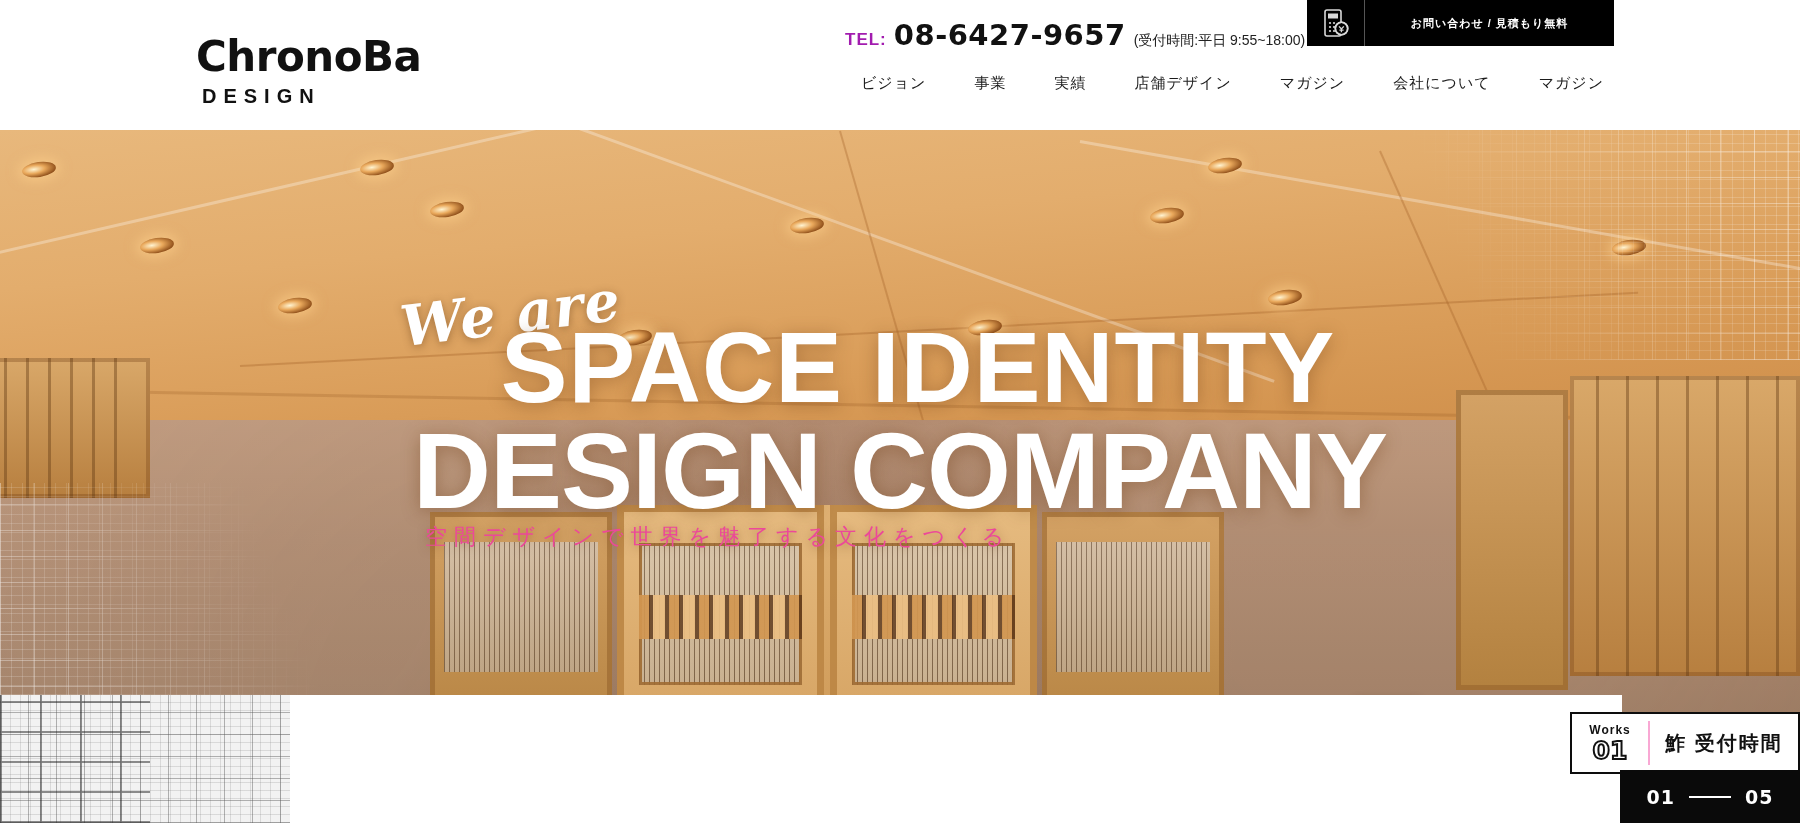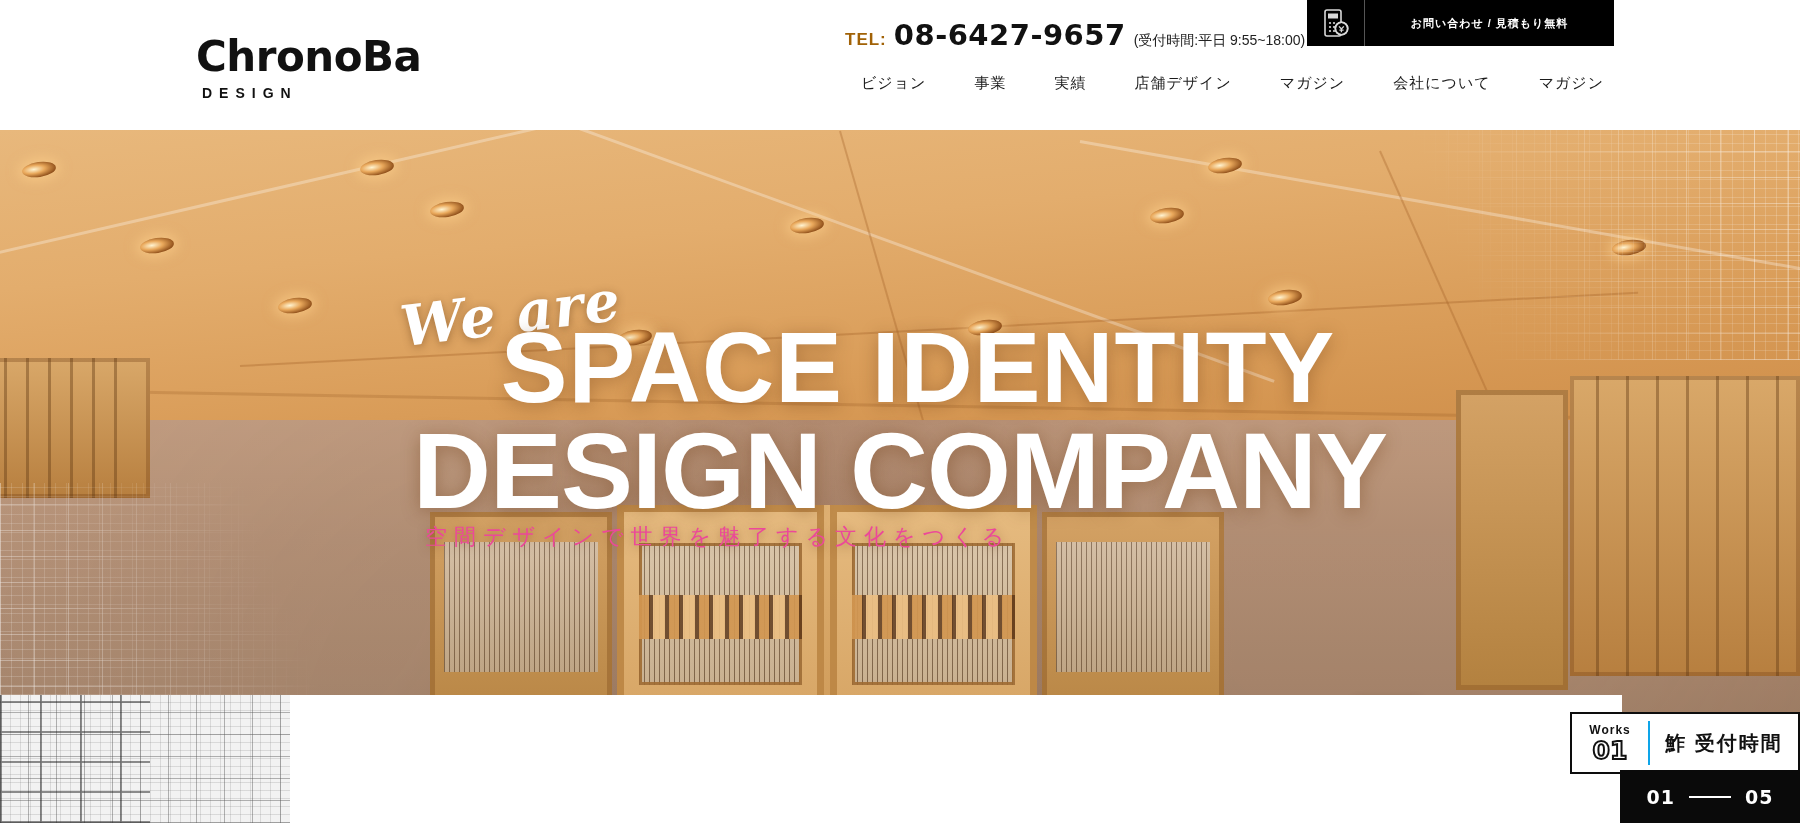--- a/index.html
+++ b/index.html
@@ -18,30 +18,30 @@
   }
   .logo{
     position:absolute; left:196px; top:36px; width:230px; text-align:left;
   }
   .logo-word{
     font-family:"DejaVu Sans",sans-serif;
     font-size:42px; font-weight:700; letter-spacing:-0.5px;
     color:#111; line-height:1; white-space:nowrap;
   }
   .logo-sub{
-    font-size:14px; font-weight:700; letter-spacing:7px;
+    font-size:20px; font-weight:700; letter-spacing:7px;
     color:#111; margin-top:7px; padding-left:6px;
   }
 
   .tel-block{
     position:absolute; left:845px; top:18px;
     display:flex; align-items:baseline; white-space:nowrap;
   }
   .tel-label{
-    font-size:17px; font-weight:700; letter-spacing:1px; color:#a16207;
+    font-size:17px; font-weight:700; letter-spacing:1px; color:#a21caf;
     margin-right:7px;
   }
   .tel-number{
     font-size:29px; font-weight:700; letter-spacing:0.5px; color:#111;
     font-family:"DejaVu Sans",sans-serif;
   }
   .tel-hours{
     font-size:14px; color:#222; margin-left:8px; letter-spacing:0px;
   }
 
@@ -260,21 +260,21 @@
   }
 
   
   .works-badge{
     position:absolute; right:0px; top:712px; width:230px; height:62px;
     background:#fff; border:2px solid #0d0d0d;
     display:flex; align-items:center; z-index:50; cursor:pointer;
   }
   .works-left{
     width:78px; display:flex; flex-direction:column; align-items:center;
-    justify-content:center; border-right:2px solid #0ea5e9; height:44px;
+    justify-content:center; border-right:2px solid #f9a8d4; height:44px;
   }
   .works-kicker{ font-size:12px; font-weight:700; letter-spacing:1px; color:#111; }
   .works-num{
     font-size:25px; font-weight:700; color:#fff; line-height:1;
     -webkit-text-stroke:2px #111; margin-top:1px;
     font-family:"DejaVu Sans",sans-serif;
   }
   .works-title{
     flex:1; text-align:center; font-size:20px; font-weight:700;
     letter-spacing:2px; color:#111;

